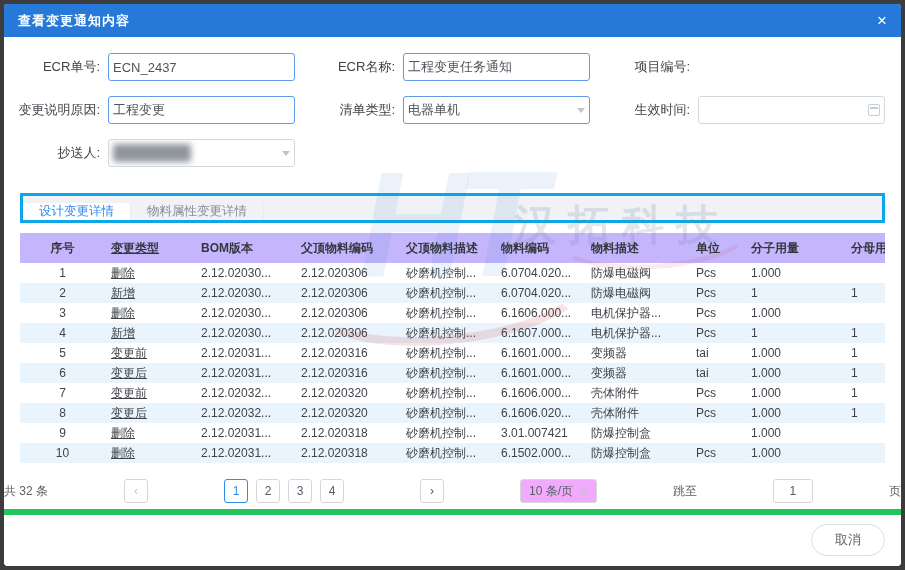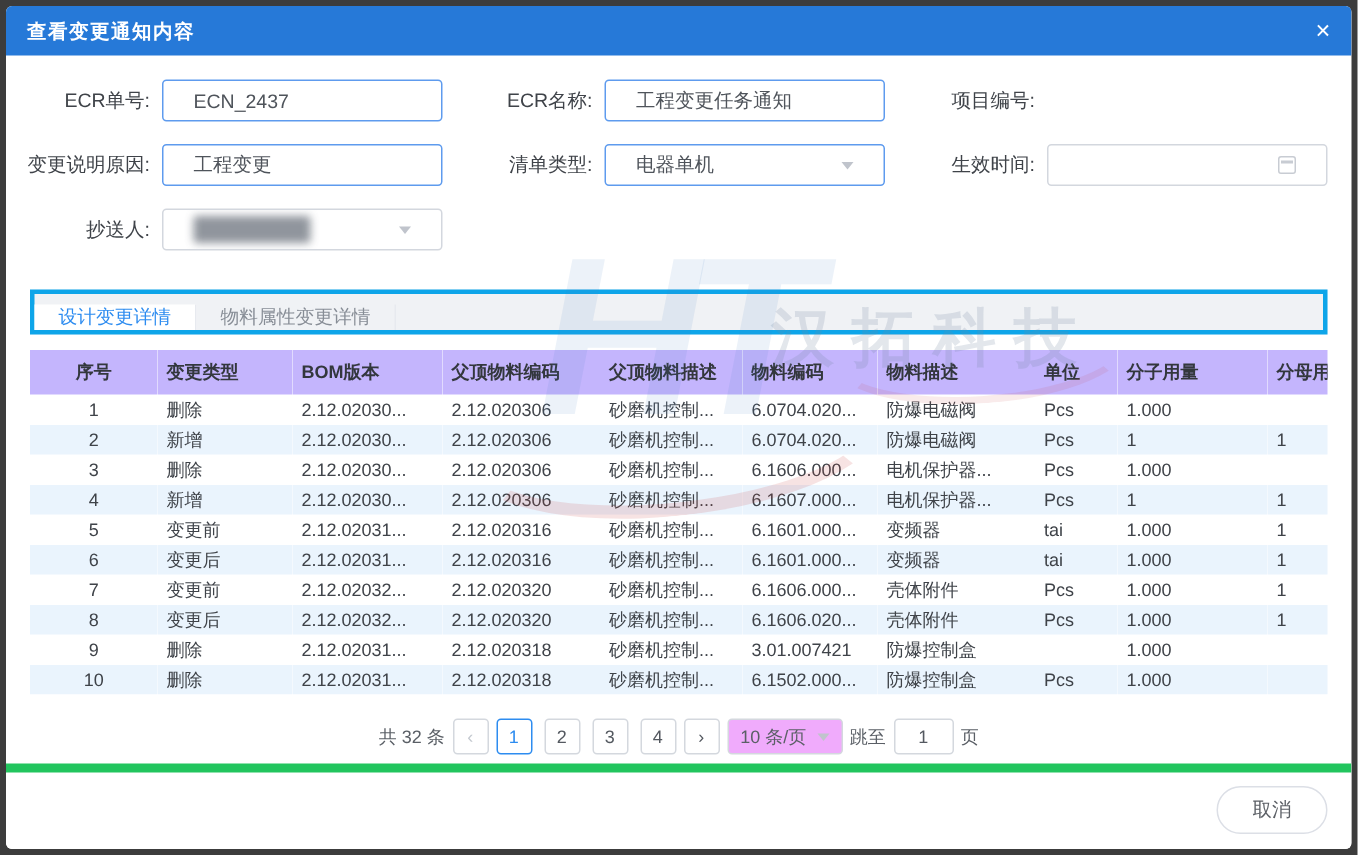--- a/index.html
+++ b/index.html
@@ -28,21 +28,21 @@
     display:grid; grid-template-columns:1fr 1fr 1fr;
     column-gap:14px; row-gap:15px; flex-shrink:0;
   }
   .field { display:flex; align-items:center; }
   .field label {
     width:94px; flex-shrink:0; text-align:right; padding-right:8px;
     font-size:13px; color:#3f4349; white-space:nowrap;
   }
   .box {
     flex:1; height:28px; border:1px solid #5e9bee; border-radius:3px;
-    background:#fff; display:flex; align-items:center; padding:0 20px;
+    background:#fff; display:flex; align-items:center; padding:0 4px;
     font-size:13px; color:#4f545b; overflow:hidden; white-space:nowrap;
   }
   .box.gray { border-color:#d3d7de; }
   .caret {
     width:0; height:0; margin-left:auto; flex-shrink:0;
     border-left:4px solid transparent; border-right:4px solid transparent;
     border-top:5px solid #c0c4cc;
   }
   .cal {
     margin-left:auto; width:12px; height:12px; flex-shrink:0;
@@ -64,26 +64,26 @@
   
   .table-wrap { margin:10px 16px 0; overflow:hidden; flex-shrink:0; position:relative; }
   table { width:915px; table-layout:fixed; border-collapse:collapse; font-size:12px; color:#3f4349; }
   thead th {
     background:#c4b5fd; height:30px; font-weight:bold; text-align:left;
     padding:0 6px; color:#33373d; white-space:nowrap; overflow:hidden; font-size:12px;
   }
   tbody td { height:20px; padding:0 6px; white-space:nowrap; overflow:hidden; }
   tbody tr:nth-child(even) { background:#eaf4fd; }
   th.col0, td.col0 { text-align:center; }
-  .col0{width:85px;} .col1{width:90px;} .col2{width:100px;} .col3{width:105px;}
+  .col0{width:85px;} .col1{width:90px;text-decoration:underline;} .col2{width:100px;} .col3{width:105px;}
   .col4{width:95px;}  .col5{width:90px;} .col6{width:105px;} .col7{width:55px;}
   .col8{width:100px;} .col9{width:90px;}
   
   .pagination {
-    margin-top:16px; display:flex; align-items:center; justify-content:center;
+    margin-top:16px; display:flex; align-items:center; justify-content:space-between;
     gap:5px; font-size:12px; color:#5a5f66; flex-shrink:0;
   }
   .pg-btn {
     min-width:24px; height:24px; border:1px solid #d4d8de; background:#fff;
     border-radius:3px; font-size:12px; color:#545960; cursor:pointer;
     display:inline-flex; align-items:center; justify-content:center;
     font-family:inherit;
   }
   .pg-btn.active { border-color:#2d8cf0; color:#2d8cf0; }
   .pg-btn.prev { color:#c3c8cf; }

